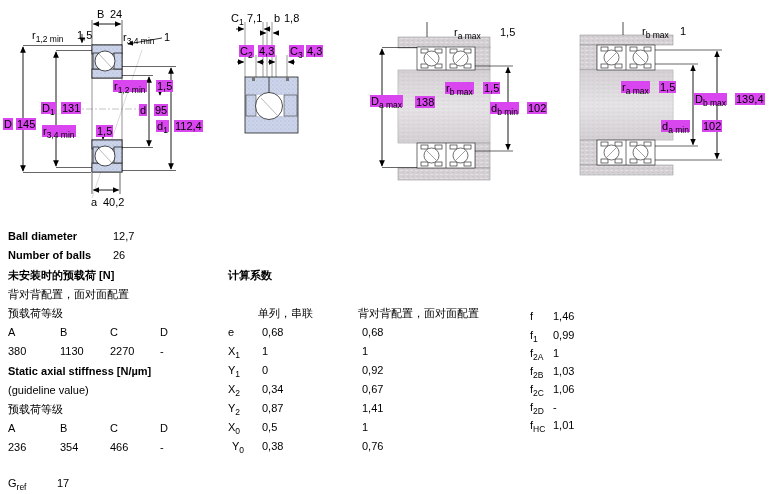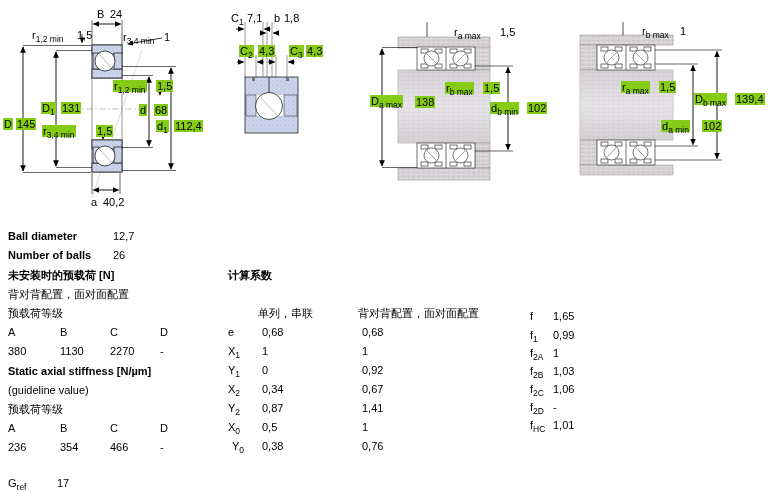--- a/index.html
+++ b/index.html
@@ -5,21 +5,21 @@
   html,body { margin:0; padding:0; background:#fff; }
   #page {
     position:relative; width:775px; height:494px; background:#fff;
     font-family:"Liberation Sans","DejaVu Sans",sans-serif;
     font-size:11px; color:#000; overflow:hidden;
   }
   .t { position:absolute; white-space:nowrap; line-height:13px; }
   .b { font-weight:bold; }
   sub { font-size:8.5px; line-height:0; }
   .lbl { position:absolute; white-space:nowrap; font-size:11px; line-height:12px; }
-  .bg { background:#84cc16; padding:0 1px; }
+  .bg { background:#d946ef; padding:0 1px; }
   .draw { position:absolute; }
   .draw svg { position:absolute; left:0; top:0; }
 </style>
 </head>
 <body>
 
 <div id="page">
 
   <div class="draw" style="left:0;top:0;width:215px;height:225px">
     <svg width="215" height="225" viewBox="0 0 215 225">
@@ -103,21 +103,21 @@
     <span class="lbl" style="left:110px;top:8px">24</span>
     <span class="lbl" style="left:32px;top:29px"><span>r</span><sub>1,2 min</sub></span>
     <span class="lbl" style="left:77px;top:29px">1,5</span>
     <span class="lbl" style="left:123px;top:31px"><span>r</span><sub>3,4 min</sub></span>
     <span class="lbl" style="left:164px;top:31px">1</span>
     <span class="lbl bg" style="left:113px;top:80px"><span>r</span><sub>1,2 min</sub></span>
     <span class="lbl bg" style="left:156px;top:80px">1,5</span>
     <span class="lbl bg" style="left:41px;top:102px"><span>D</span><sub>1</sub></span>
     <span class="lbl bg" style="left:61px;top:102px">131</span>
     <span class="lbl bg" style="left:139px;top:104px"><span>d</span></span>
-    <span class="lbl bg" style="left:154px;top:104px">68</span>
+    <span class="lbl bg" style="left:154px;top:104px">95</span>
     <span class="lbl bg" style="left:3px;top:118px"><span>D</span></span>
     <span class="lbl bg" style="left:16px;top:118px">145</span>
     <span class="lbl bg" style="left:156px;top:120px"><span>d</span><sub>1</sub></span>
     <span class="lbl bg" style="left:174px;top:120px">112,4</span>
     <span class="lbl bg" style="left:42px;top:125px"><span>r</span><sub>3,4 min</sub></span>
     <span class="lbl bg" style="left:96px;top:125px">1,5</span>
     <span class="lbl" style="left:91px;top:196px"><span>a</span></span>
     <span class="lbl" style="left:103px;top:196px">40,2</span>
   </div>
 
@@ -398,21 +398,21 @@
   <div class="t" style="left:262px;top:402px">0,87</div>
   <div class="t" style="left:362px;top:402px">1,41</div>
   <div class="t" style="left:228px;top:421px"><span>X</span><sub>0</sub></div>
   <div class="t" style="left:262px;top:421px">0,5</div>
   <div class="t" style="left:362px;top:421px">1</div>
   <div class="t" style="left:232px;top:440px"><span>Y</span><sub>0</sub></div>
   <div class="t" style="left:262px;top:440px">0,38</div>
   <div class="t" style="left:362px;top:440px">0,76</div>
 
   <div class="t" style="left:530px;top:310px"><span>f</span><sub></sub></div>
-  <div class="t" style="left:553px;top:310px">1,65</div>
+  <div class="t" style="left:553px;top:310px">1,46</div>
   <div class="t" style="left:530px;top:329px"><span>f</span><sub>1</sub></div>
   <div class="t" style="left:553px;top:329px">0,99</div>
   <div class="t" style="left:530px;top:347px"><span>f</span><sub>2A</sub></div>
   <div class="t" style="left:553px;top:347px">1</div>
   <div class="t" style="left:530px;top:365px"><span>f</span><sub>2B</sub></div>
   <div class="t" style="left:553px;top:365px">1,03</div>
   <div class="t" style="left:530px;top:383px"><span>f</span><sub>2C</sub></div>
   <div class="t" style="left:553px;top:383px">1,06</div>
   <div class="t" style="left:530px;top:401px"><span>f</span><sub>2D</sub></div>
   <div class="t" style="left:553px;top:401px">-</div>

